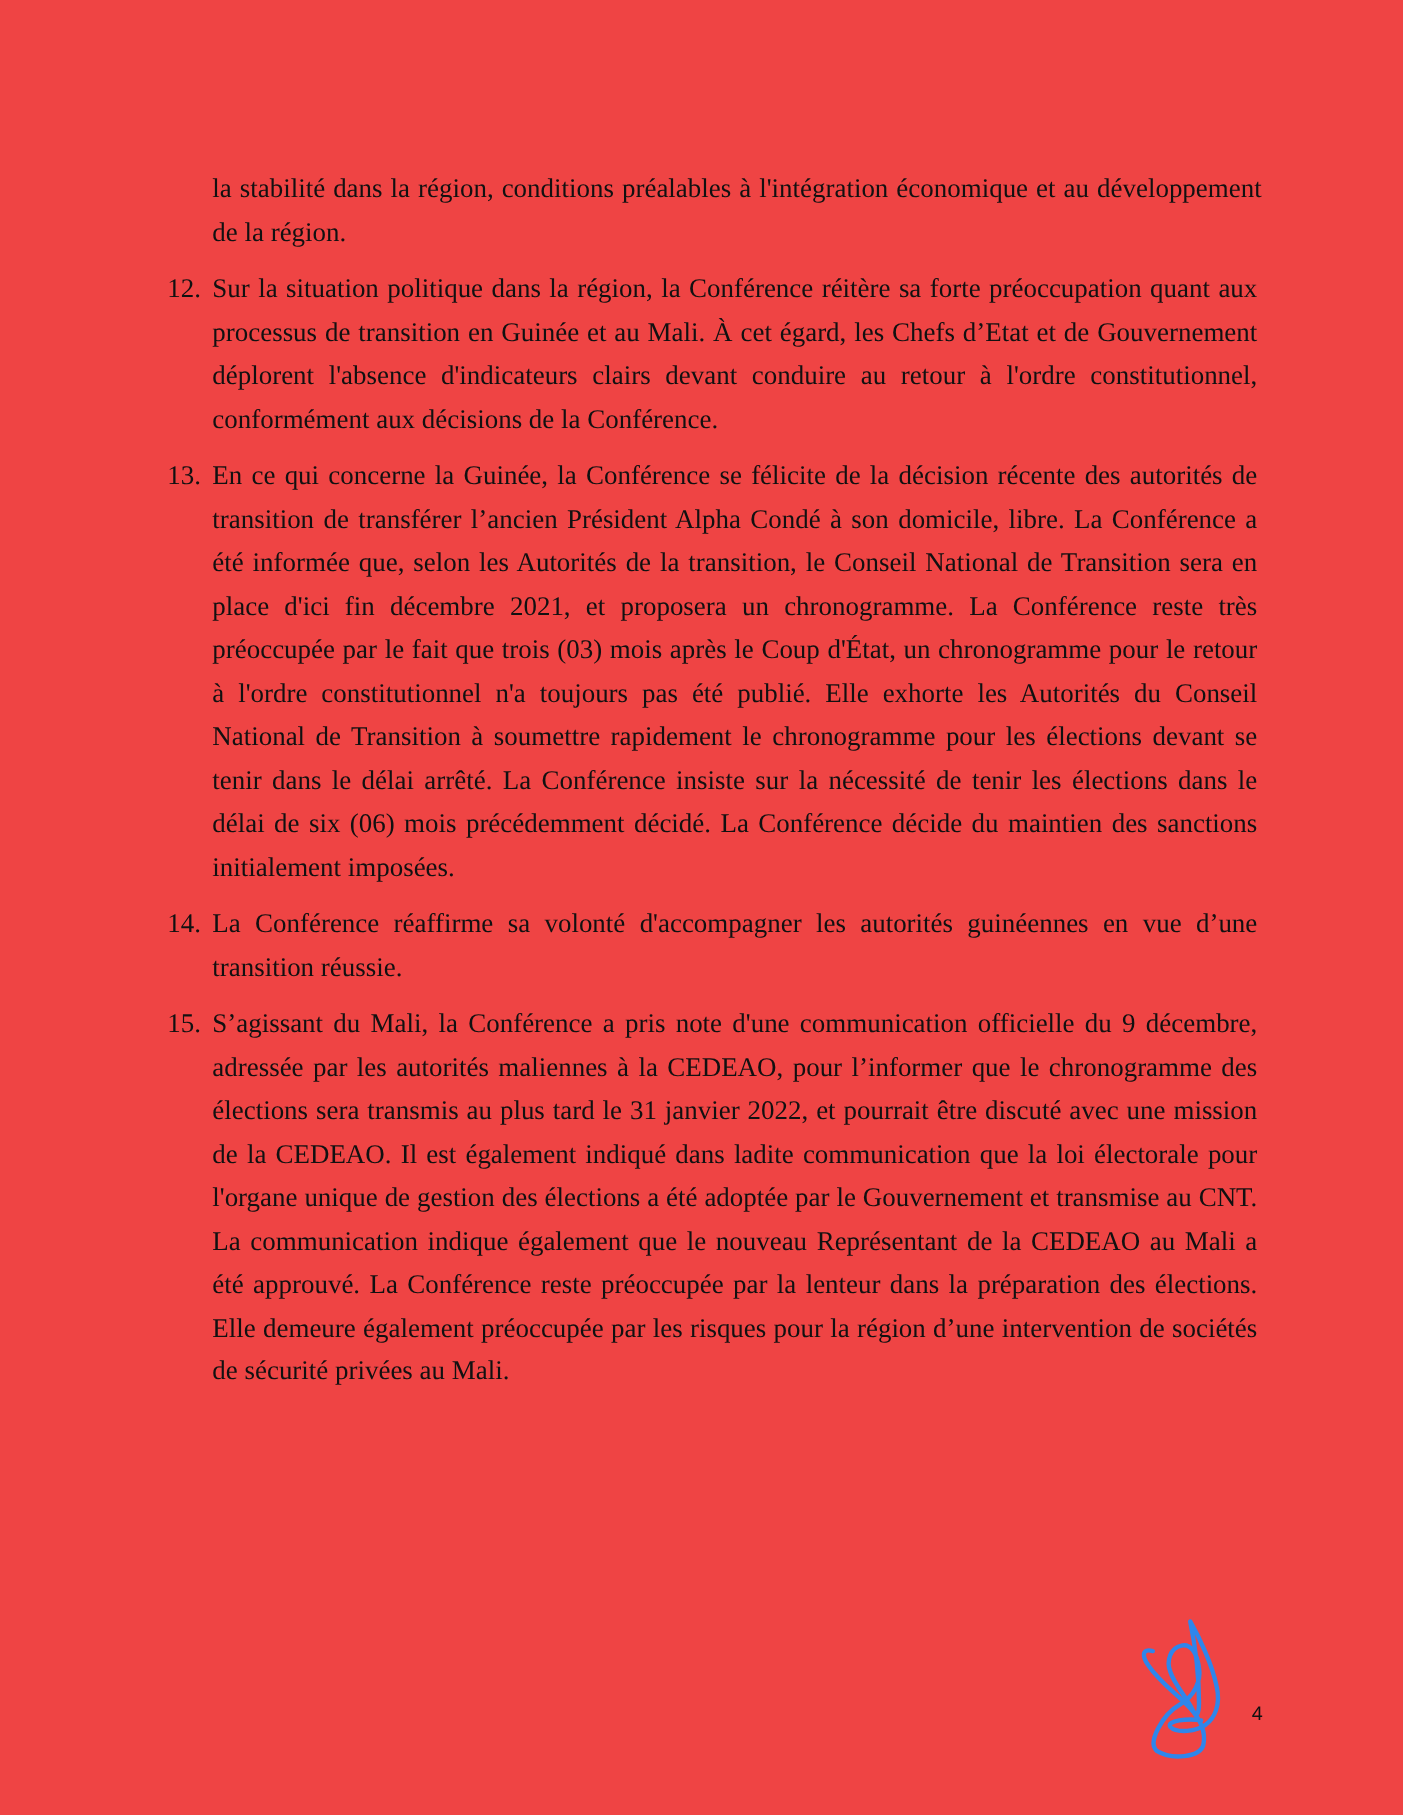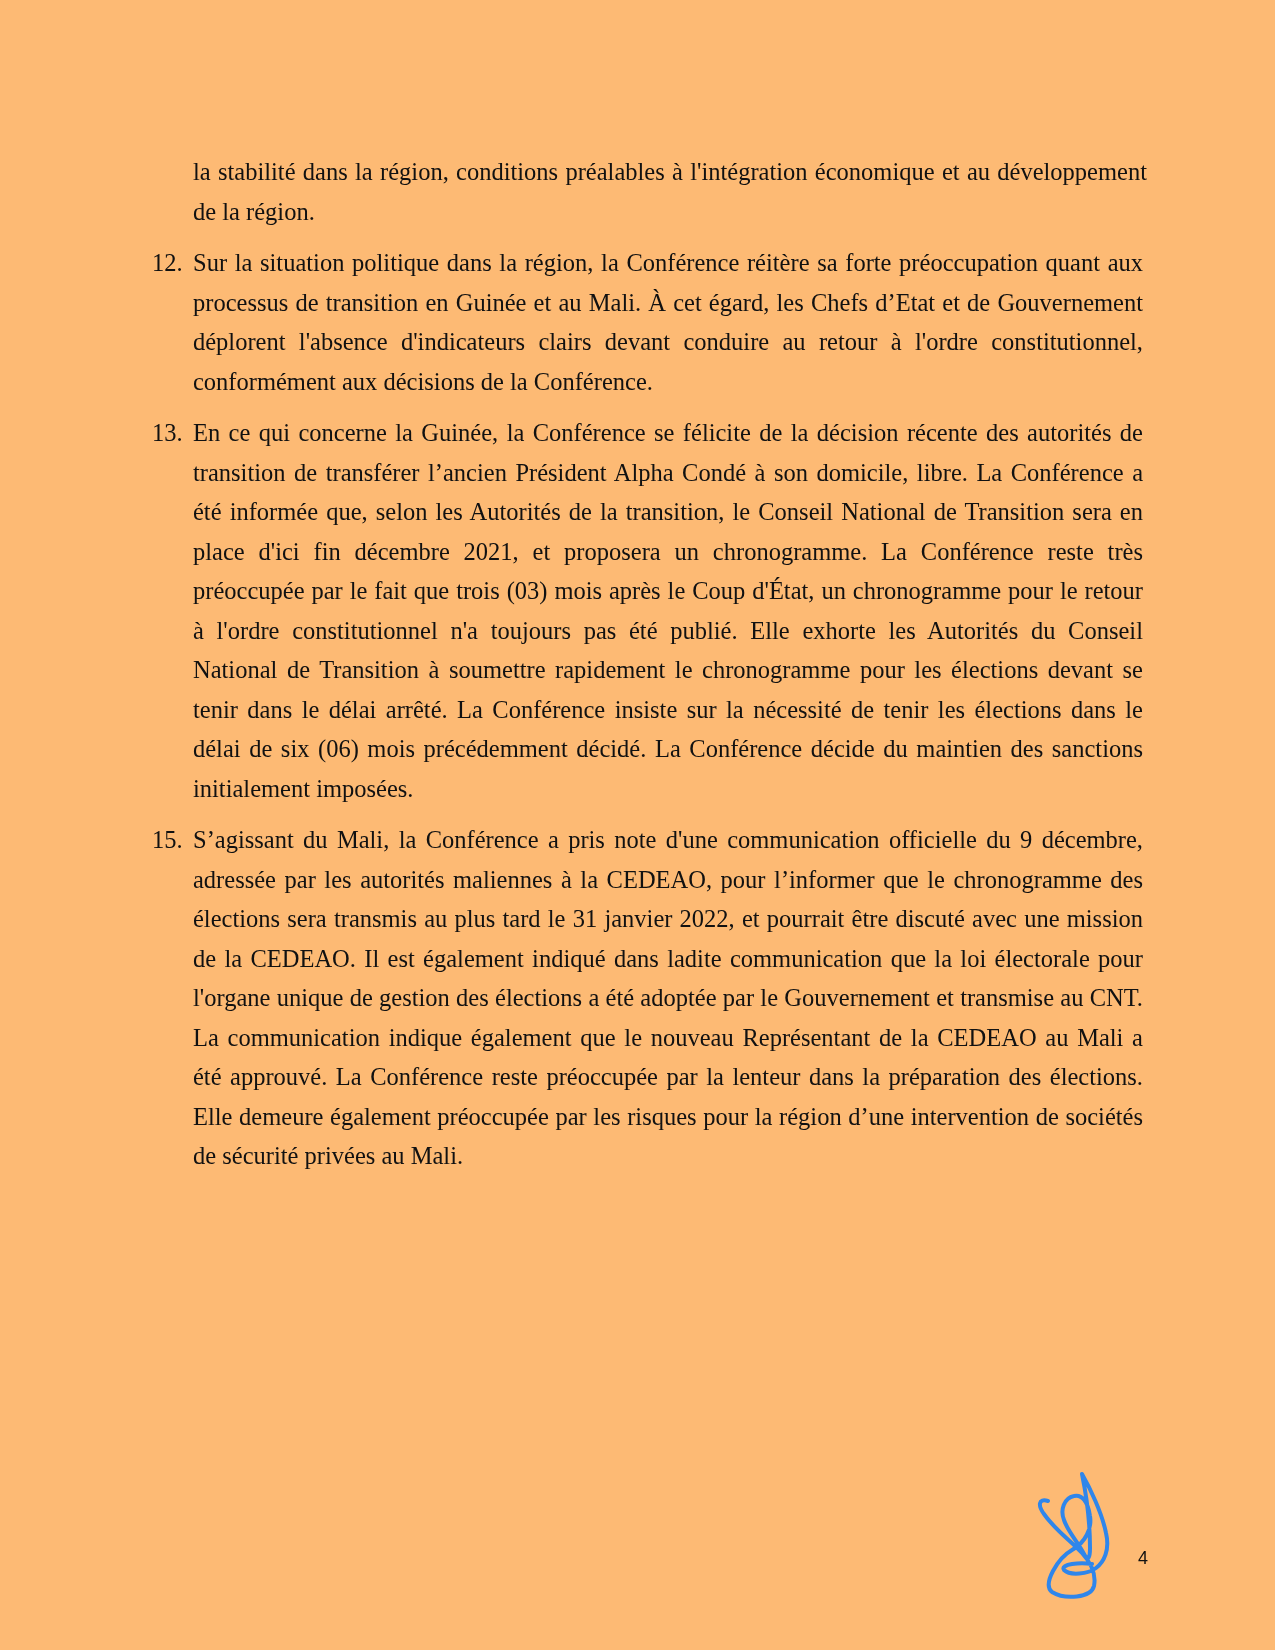--- a/index.html
+++ b/index.html
@@ -1,18 +1,18 @@
 <!DOCTYPE html>
 <html><head>
 <meta charset="utf-8">
 <style>
   html, body { margin: 0; padding: 0; background: #ffffff; }
   body { width: 1275px; height: 1650px; position: relative; overflow: hidden; }
   .page {
-    position: absolute; left: 0; top: 0; width: 1275px; height: 1650px; background: #fdba74;
+    position: absolute; left: 0; top: 0; width: 1275px; height: 1650px; background: #ef4444;
   }
   .content {
     position: absolute; left: 152px; top: 152px; width: 995px;
     font-family: "Liberation Serif", "DejaVu Serif", serif;
     font-size: 24.5px; line-height: 39.5px; color: #111111;
   }
   .para {
     position: relative; padding-left: 41px; text-align: justify; margin: 0 4px 12px 0;
   }
   .para .num {
@@ -38,20 +38,23 @@
     <p class="continuation">la stabilité dans la région, conditions préalables à l'intégration économique et au développement de la région.</p>
 
     <p class="para">
       <span class="num">12.</span><span class="lead">Sur la situation politique dans la région</span><span>, la Conférence réitère sa forte préoccupation quant aux processus de transition en Guinée et au Mali. À cet égard, les Chefs d’Etat et de Gouvernement déplorent l'absence d'indicateurs clairs devant conduire au retour à l'ordre constitutionnel, conformément aux décisions de la Conférence.</span>
     </p>
 
     <p class="para">
       <span class="num">13.</span><span class="lead">En ce qui concerne la Guinée, la Conférence se félicite</span><span> de la décision récente des autorités de transition de transférer l’ancien Président Alpha Condé à son domicile, libre. La Conférence a été informée que, selon les Autorités de la transition, le Conseil National de Transition sera en place d'ici fin décembre 2021, et proposera un chronogramme. La Conférence reste très préoccupée par le fait que trois (03) mois après le Coup d'État, un chronogramme pour le retour à l'ordre constitutionnel n'a toujours pas été publié. Elle exhorte les Autorités du Conseil National de Transition à soumettre rapidement le chronogramme pour les élections devant se tenir dans le délai arrêté. La Conférence insiste sur la nécessité de tenir les élections dans le délai de six (06) mois précédemment décidé. La Conférence décide du maintien des sanctions initialement imposées.</span>
     </p>
 
+    <p class="para">
+      <span class="num">14.</span><span>La Conférence réaffirme sa volonté d'accompagner les autorités guinéennes en vue d’une transition réussie.</span>
+    </p>
 
     <p class="para">
       <span class="num">15.</span><span class="lead">S’agissant du Mali, la Conférence</span><span> a pris note d'une communication officielle du 9 décembre, adressée par les autorités maliennes à la CEDEAO, pour l’informer que le chronogramme des élections sera transmis au plus tard le 31 janvier 2022, et pourrait être discuté avec une mission de la CEDEAO. Il est également indiqué dans ladite communication que la loi électorale pour l'organe unique de gestion des élections a été adoptée par le Gouvernement et transmise au CNT. La communication indique également que le nouveau Représentant de la CEDEAO au Mali a été approuvé. La Conférence reste préoccupée par la lenteur dans la préparation des élections. Elle demeure également préoccupée par les risques pour la région d’une intervention de sociétés de sécurité privées au Mali.</span>
     </p>
 
   </div>
 
   <div class="signature">
     <svg width="100" height="145" viewBox="0 0 100 145" xmlns="http://www.w3.org/2000/svg">
       <path d="M18 43 C 8 40, 8 48, 14 56 C 25 72, 40 82, 52 95

